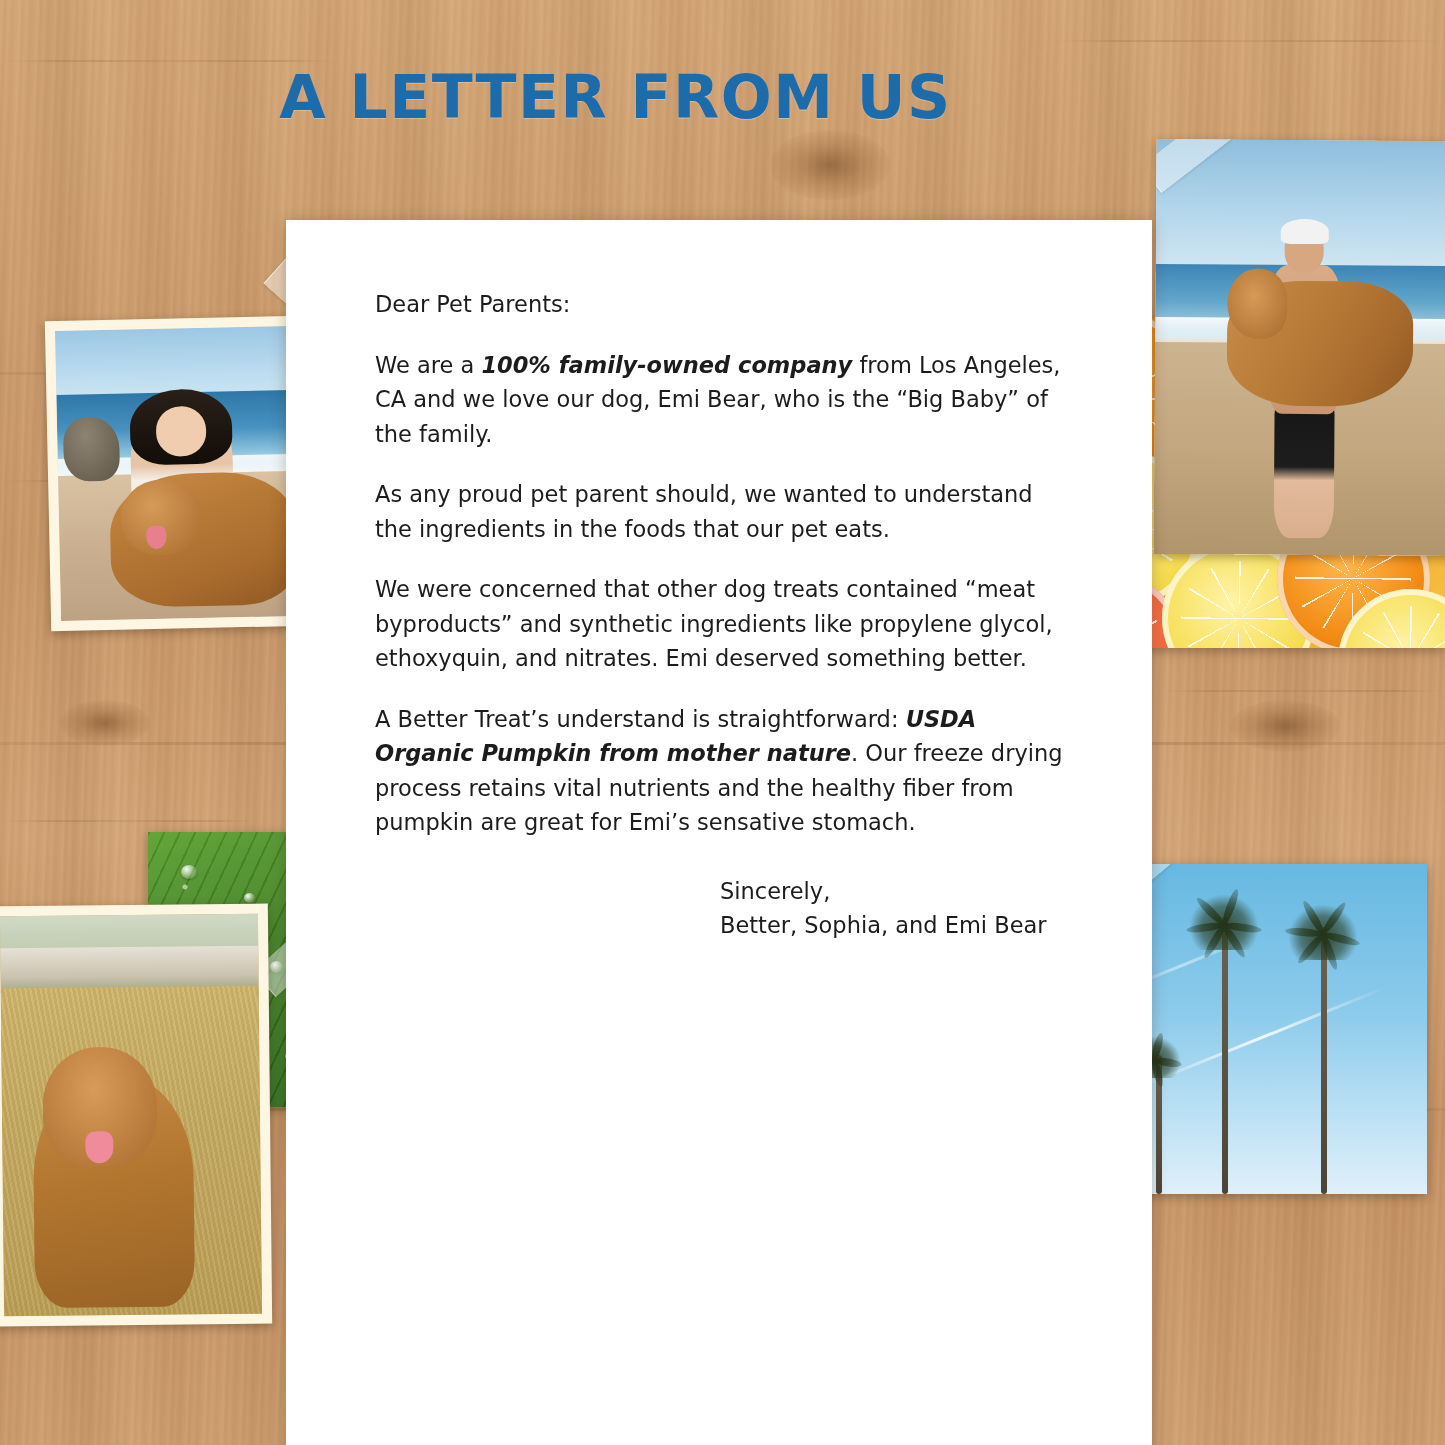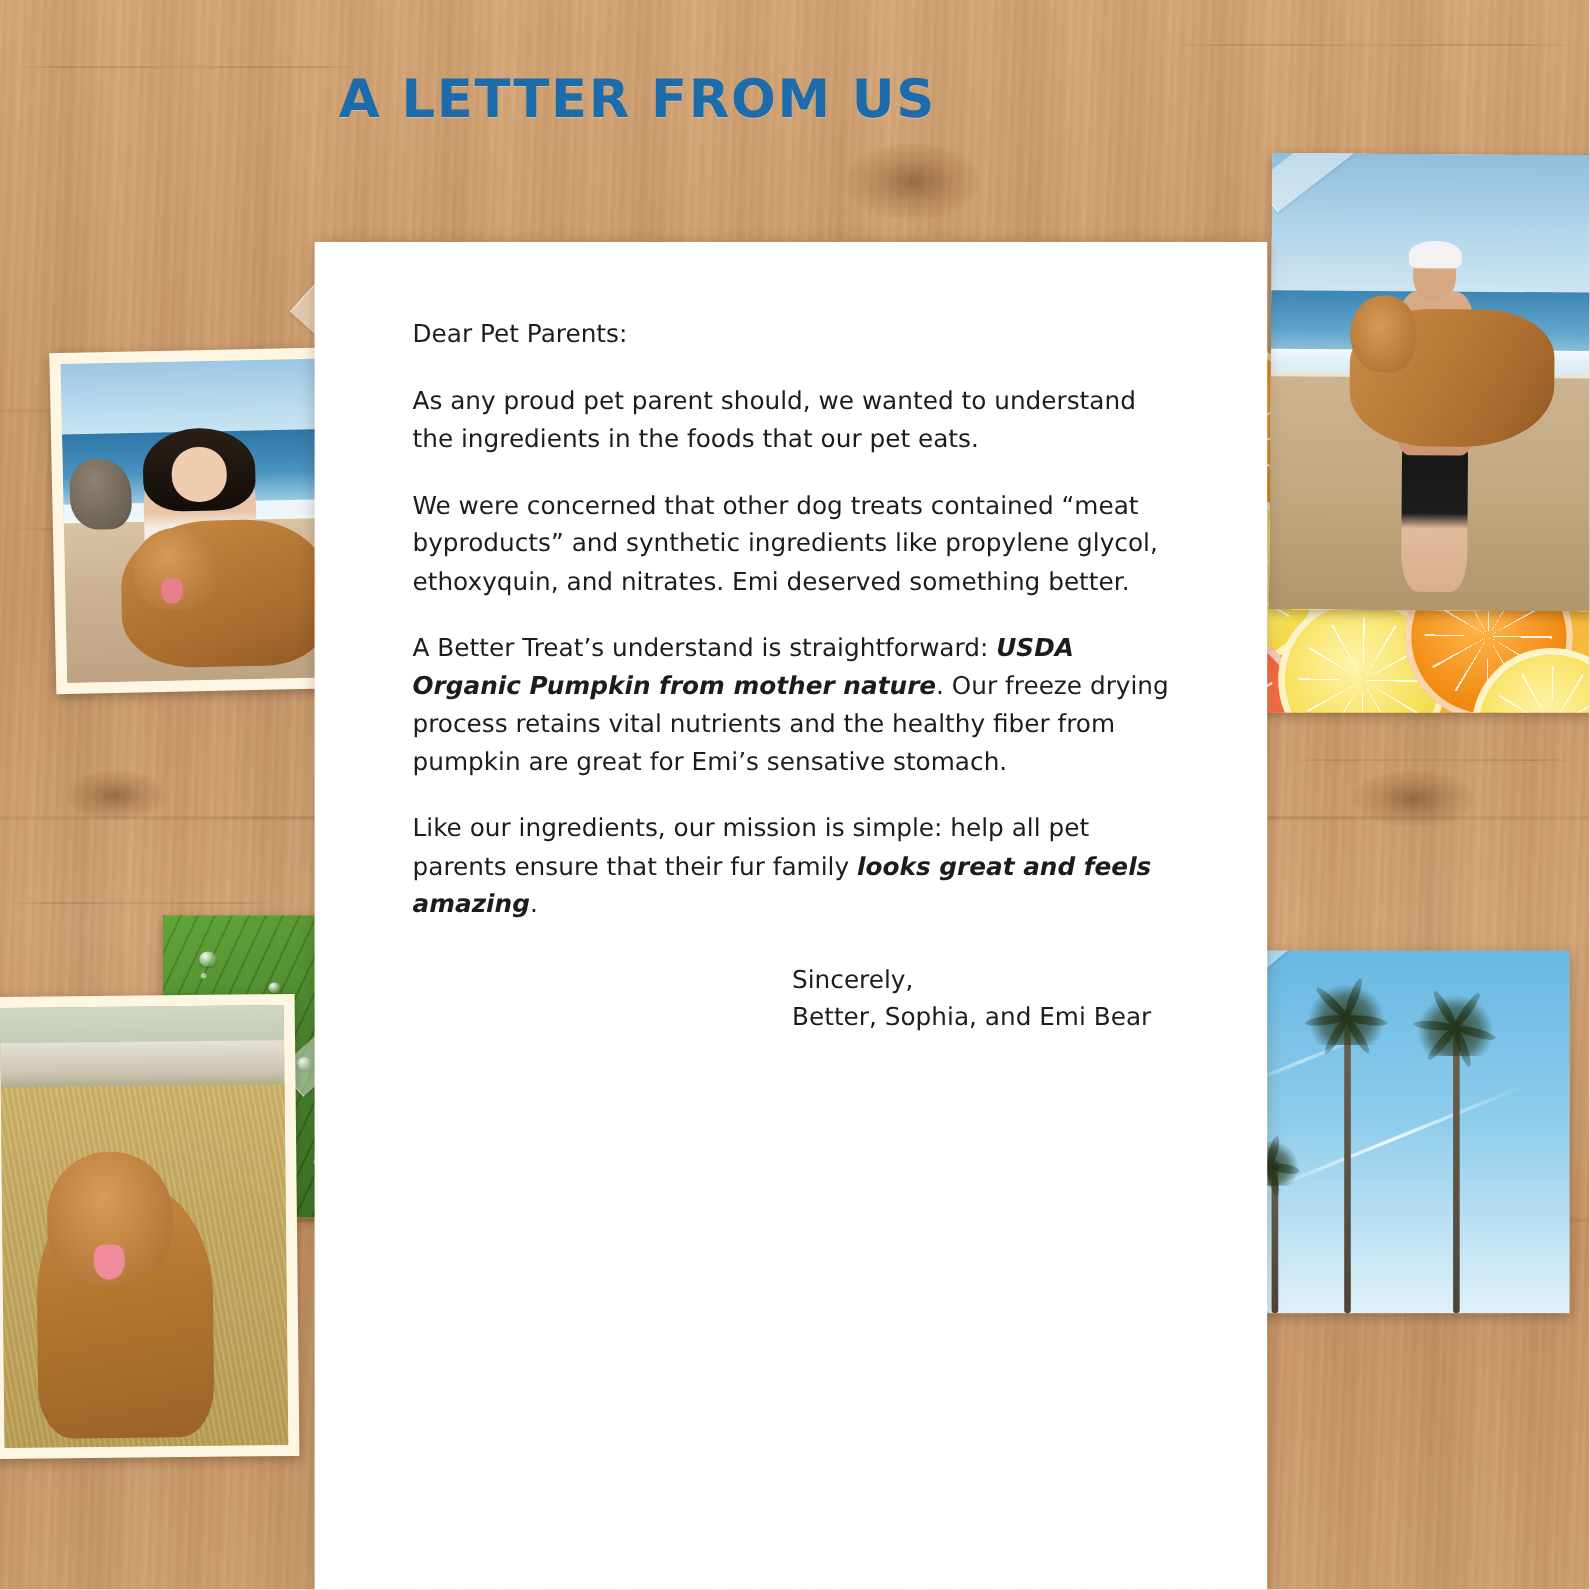--- a/index.html
+++ b/index.html
@@ -66,24 +66,25 @@
 
   
   .title {
     position: absolute;
     top: 62px;
     left: 0;
     width: 1159px;
     text-align: center;
     font-family: "DejaVu Sans", sans-serif;
     font-weight: bold;
-    font-size: 48px;
+    font-size: 60px;
     letter-spacing: 1.5px;
     color: #1c6bab;
     text-shadow: 0 1px 0 rgba(255,255,255,0.25);
+    padding-left: 36px;
   }
 
   
   .letter {
     position: absolute;
     left: 286px;
     top: 220px;
     width: 866px;
     height: 1359px;
     background: #ffffff;
@@ -499,24 +500,24 @@
         <div class="palm-frond" style="left:50%; top:48%; width:28px; transform:rotate(210deg);"></div>
         <div class="palm-frond" style="left:50%; top:48%; width:28px; transform:rotate(285deg);"></div>
       </div>
     </div>
     <div class="tape" style="left:-22px; top:-10px; width:120px; height:34px; transform:rotate(-40deg);"></div>
   </div>
 
   <div class="letter">
     <div class="letter-body">
       <p>Dear Pet Parents:</p>
+      <p><span>We are a </span><b>100% family-owned company</b><span> from Los Angeles, CA and we love our dog, Emi Bear, who is the “Big Baby” of the family.</span></p>
       <p><span>As any proud pet parent should, we wanted to understand the ingredients in the foods that our pet eats.</span></p>
       <p><span>We were concerned that other dog treats contained “meat byproducts” and synthetic ingredients like propylene glycol, ethoxyquin, and nitrates. Emi deserved something better.</span></p>
       <p><span>A Better Treat’s understand is straightforward: </span><b>USDA Organic Pumpkin from mother nature</b><span>. Our freeze drying process retains vital nutrients and the healthy fiber from pumpkin are great for Emi’s sensative stomach.</span></p>
-      <p><span>Like our ingredients, our mission is simple: help all pet parents ensure that their fur family </span><b>looks great and feels amazing</b><span>.</span></p>
       <div class="sign-off">
         <div>Sincerely,</div>
         <div>Better, Sophia, and Emi Bear</div>
       </div>
     </div>
   </div>
 
 </div>
 
 </body></html>

